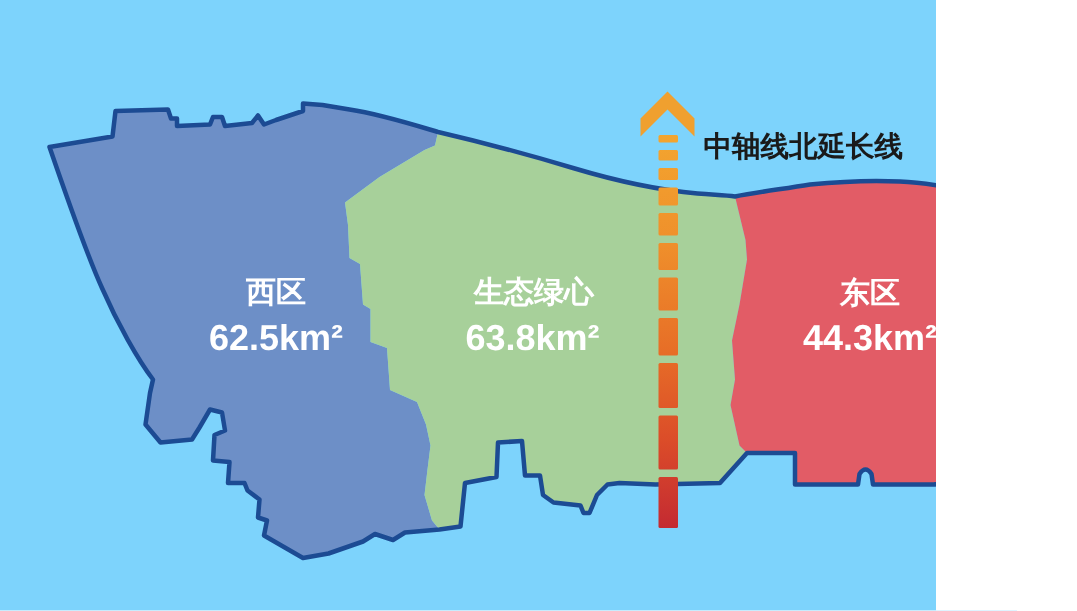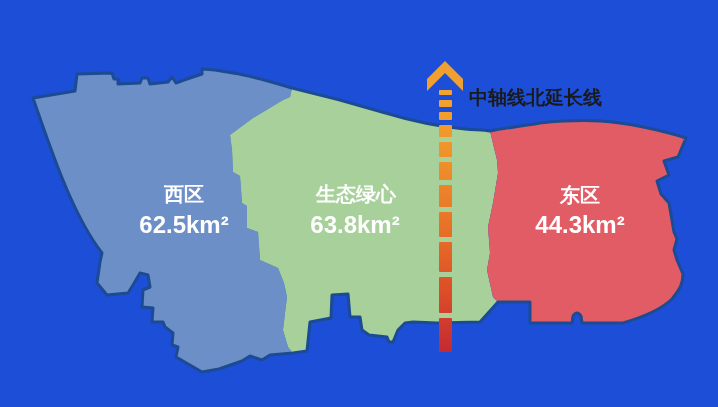--- a/index.html
+++ b/index.html
@@ -1,16 +1,16 @@
 <!DOCTYPE html>
 <html><head>
 <meta charset="utf-8">
 <style>
   html,body{margin:0;padding:0;background:#ffffff;}
-  .stage{position:relative;width:718px;height:407px;background:#1d4ed8;overflow:hidden;
+  .stage{position:relative;width:624px;height:407px;background:#7dd3fc;overflow:hidden;
          font-family:"Liberation Sans","DejaVu Sans",sans-serif;}
   svg{position:absolute;left:0;top:0;}
   text{font-family:"Liberation Sans","DejaVu Sans",sans-serif;font-weight:bold;}
   .region-name{font-size:20px;}
   .region-area{font-size:24px;}
   .axis-label{font-size:19px;}
 </style>
 </head>
 <body>
 

